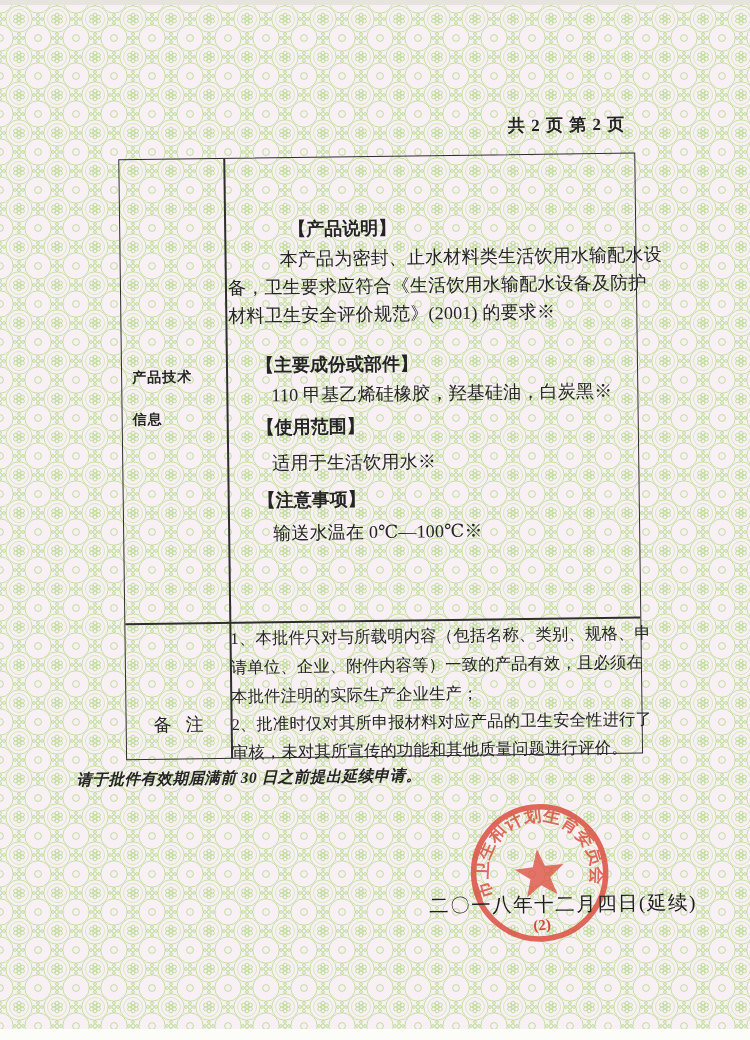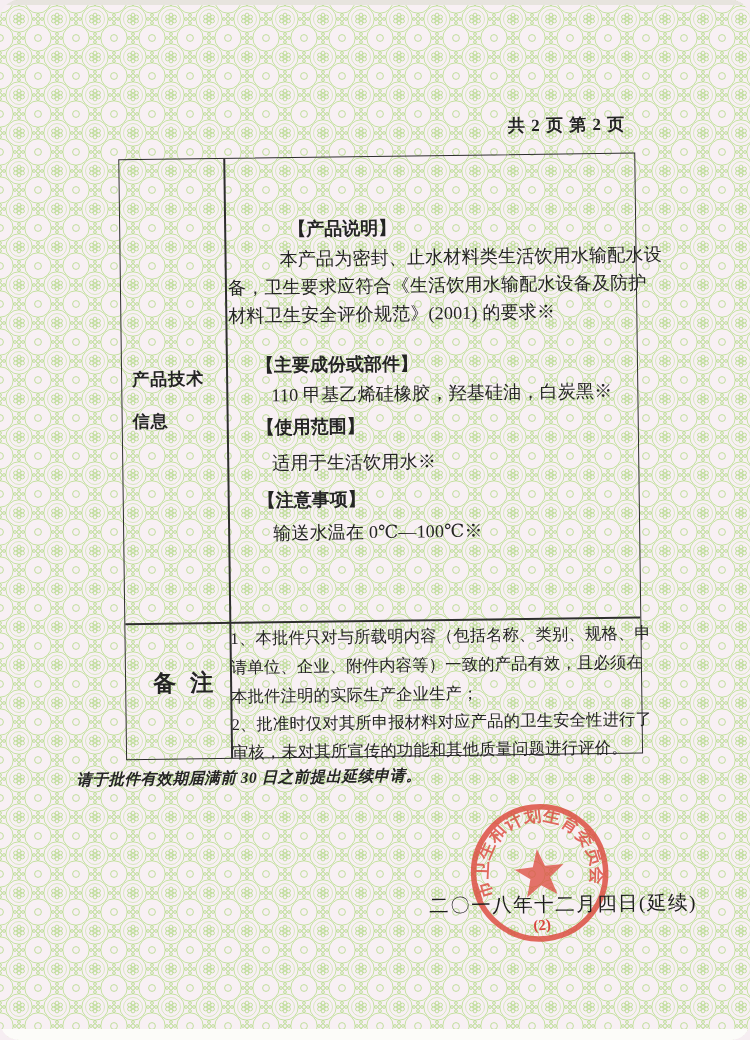--- a/index.html
+++ b/index.html
@@ -2,38 +2,38 @@
 <html><head>
 <meta charset="utf-8">
 <style>
   html,body{margin:0;padding:0;}
   body{
     width:750px;height:1040px;overflow:hidden;position:relative;
     background:#f6eef2;
     font-family:"Liberation Serif","DejaVu Serif",serif;
     color:#242424;
   }
-  .page{position:absolute;inset:0;width:750px;height:1040px;overflow:hidden;border-radius:19px;}
+  .page{position:absolute;inset:0;width:750px;height:1040px;overflow:hidden;}
   .bg{position:absolute;left:0;top:0;z-index:0;}
   .edge-top{position:absolute;left:0;top:0;width:750px;height:5px;background:#e7e4de;z-index:3;}
   .edge-bottom{position:absolute;left:0;bottom:0;width:750px;height:11px;background:#fcfcf9;z-index:3;}
   .content{position:absolute;inset:0;z-index:2;transform:rotate(-0.75deg);transform-origin:50% 50%;}
   .indicator{position:absolute;left:513px;top:116px;font-size:17px;font-weight:600;letter-spacing:1px;}
   .doc-table{
     position:absolute;left:123px;top:156px;width:517px;height:601px;
     border:1.6px solid #2e2e2e;box-sizing:border-box;
   }
   .v-div{position:absolute;left:104px;top:0;bottom:0;width:1.6px;background:#2e2e2e;}
   .h-div{position:absolute;left:0;right:0;top:463px;height:1.6px;background:#2e2e2e;}
   .ln{position:absolute;line-height:1.25;white-space:nowrap;}
-  .cell-hdr{font-weight:bold;font-size:17px;letter-spacing:1px;}
+  .cell-hdr{font-weight:bold;font-size:14px;letter-spacing:1px;}
   .sec-title{font-weight:bold;font-size:18px;}
   .body-ln{font-size:18px;letter-spacing:0.2px;}
   .rem-ln{font-size:16.3px;letter-spacing:0.2px;}
-  .remarks-hdr{font-weight:bold;font-size:23px;letter-spacing:14px;}
+  .remarks-hdr{font-weight:normal;font-size:18px;letter-spacing:14px;margin-top:44px;}
   .renewal{position:absolute;left:73px;top:766px;font-size:15.5px;font-style:italic;font-weight:600;letter-spacing:0.5px;}
   .date{position:absolute;left:424px;top:893px;font-size:19.5px;letter-spacing:1.5px;z-index:6;color:#1d1d1d;}
   .seal{position:absolute;left:450px;top:790px;z-index:5;opacity:0.82;transform:rotate(-6deg);}
   .seal-number{position:absolute;left:528px;top:919px;z-index:5;font-size:15px;color:#d8443c;font-weight:bold;transform:rotate(-4deg);}
 </style>
 </head>
 <body>
 
 <div class="page">
 

